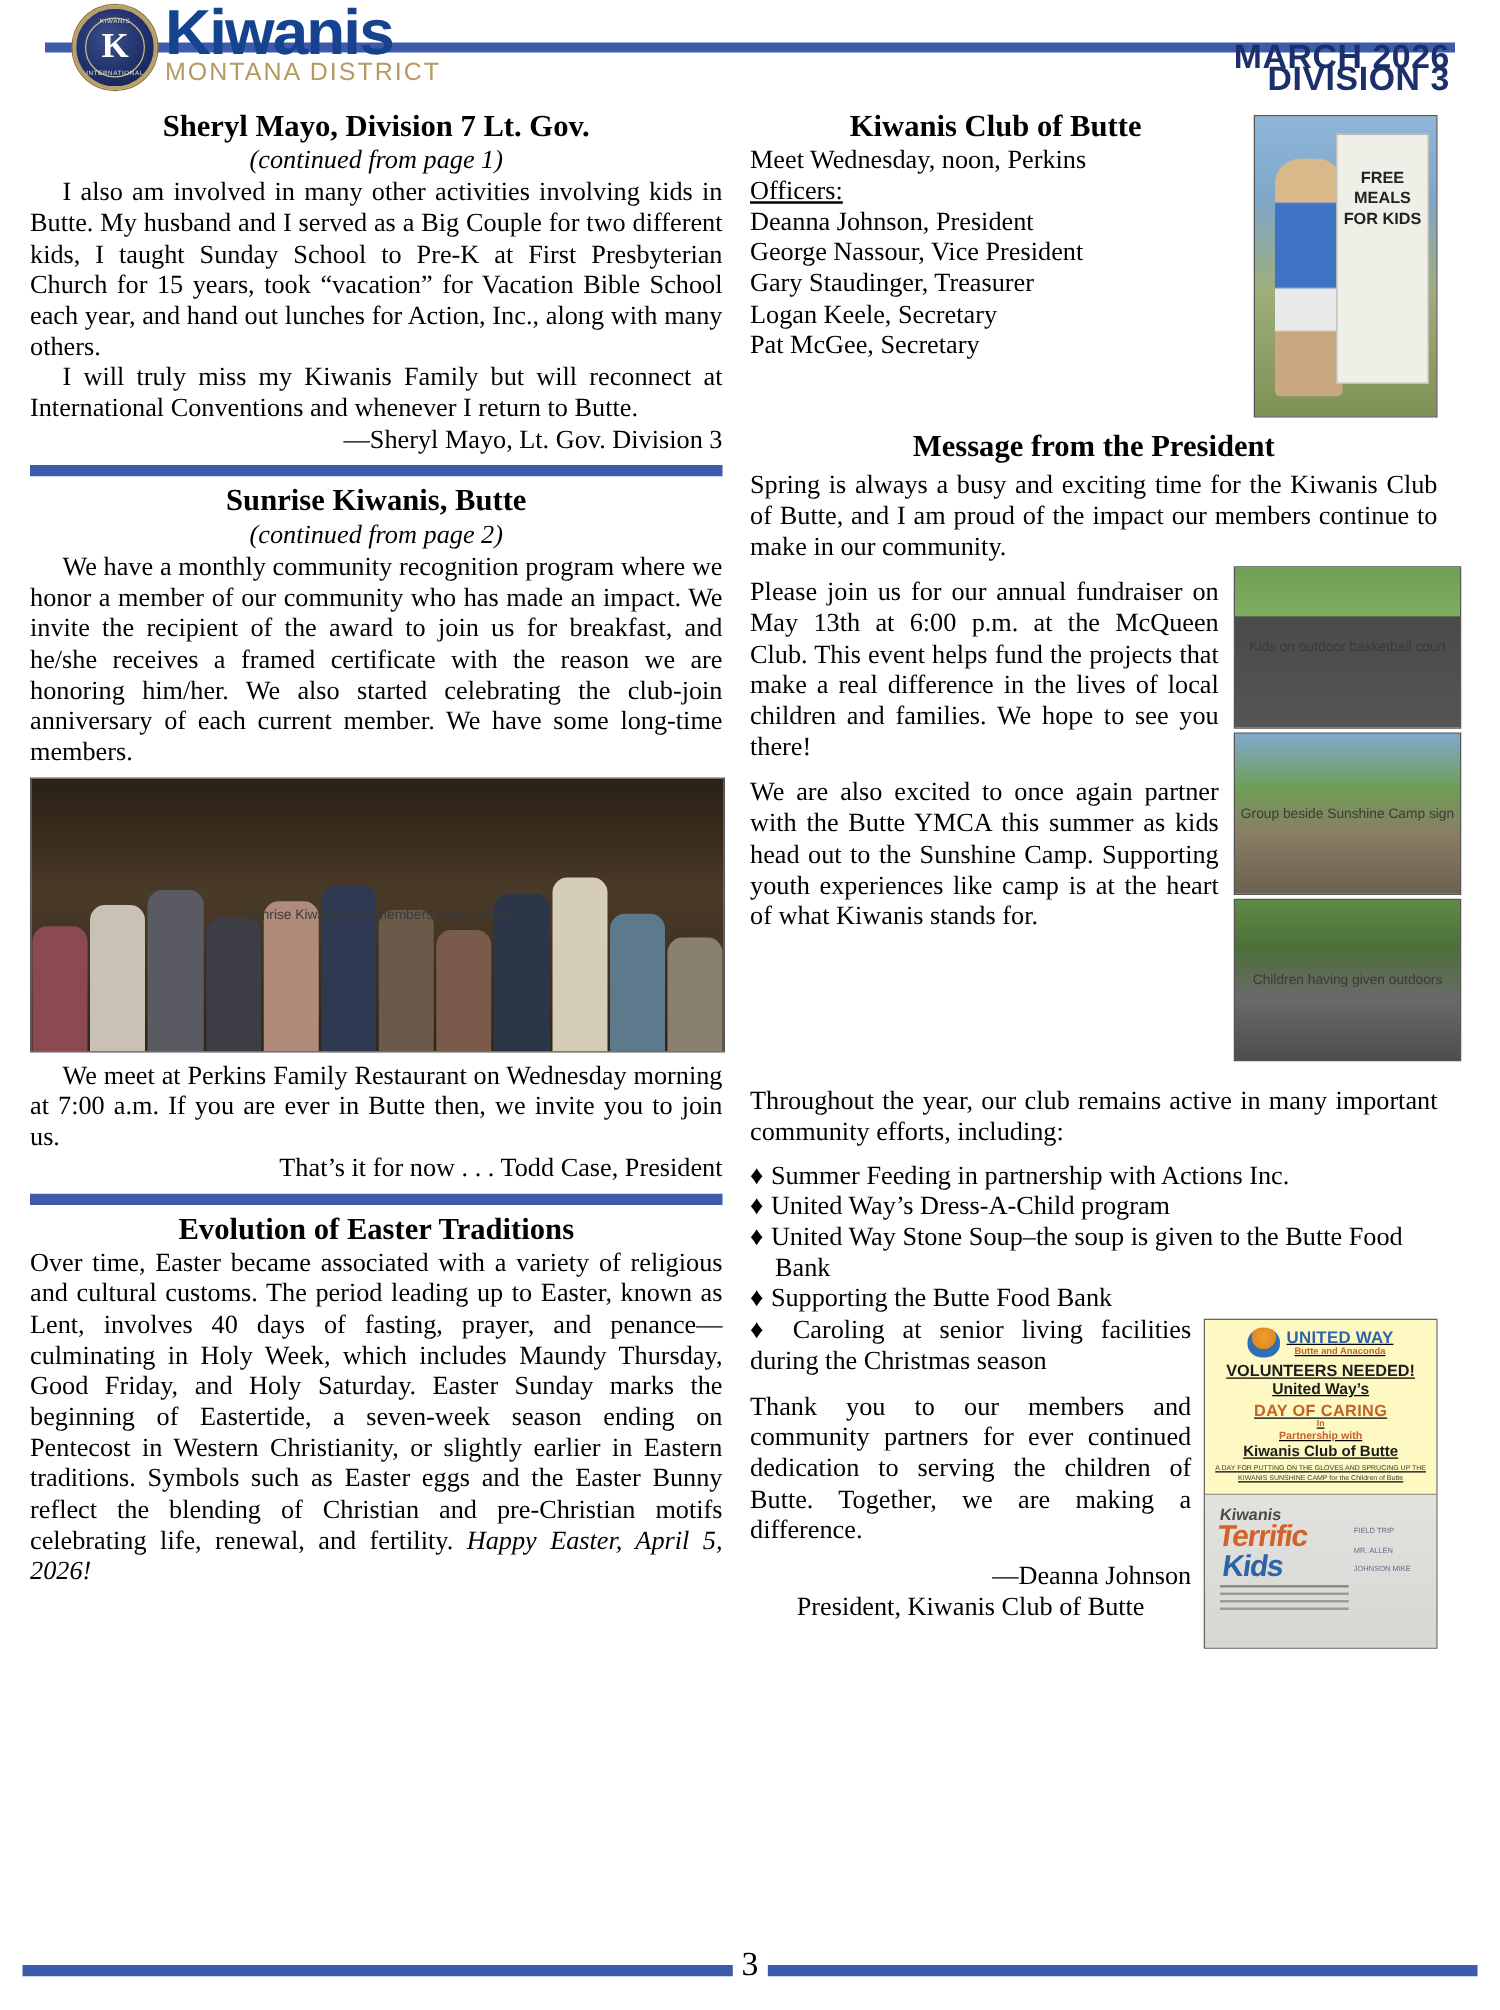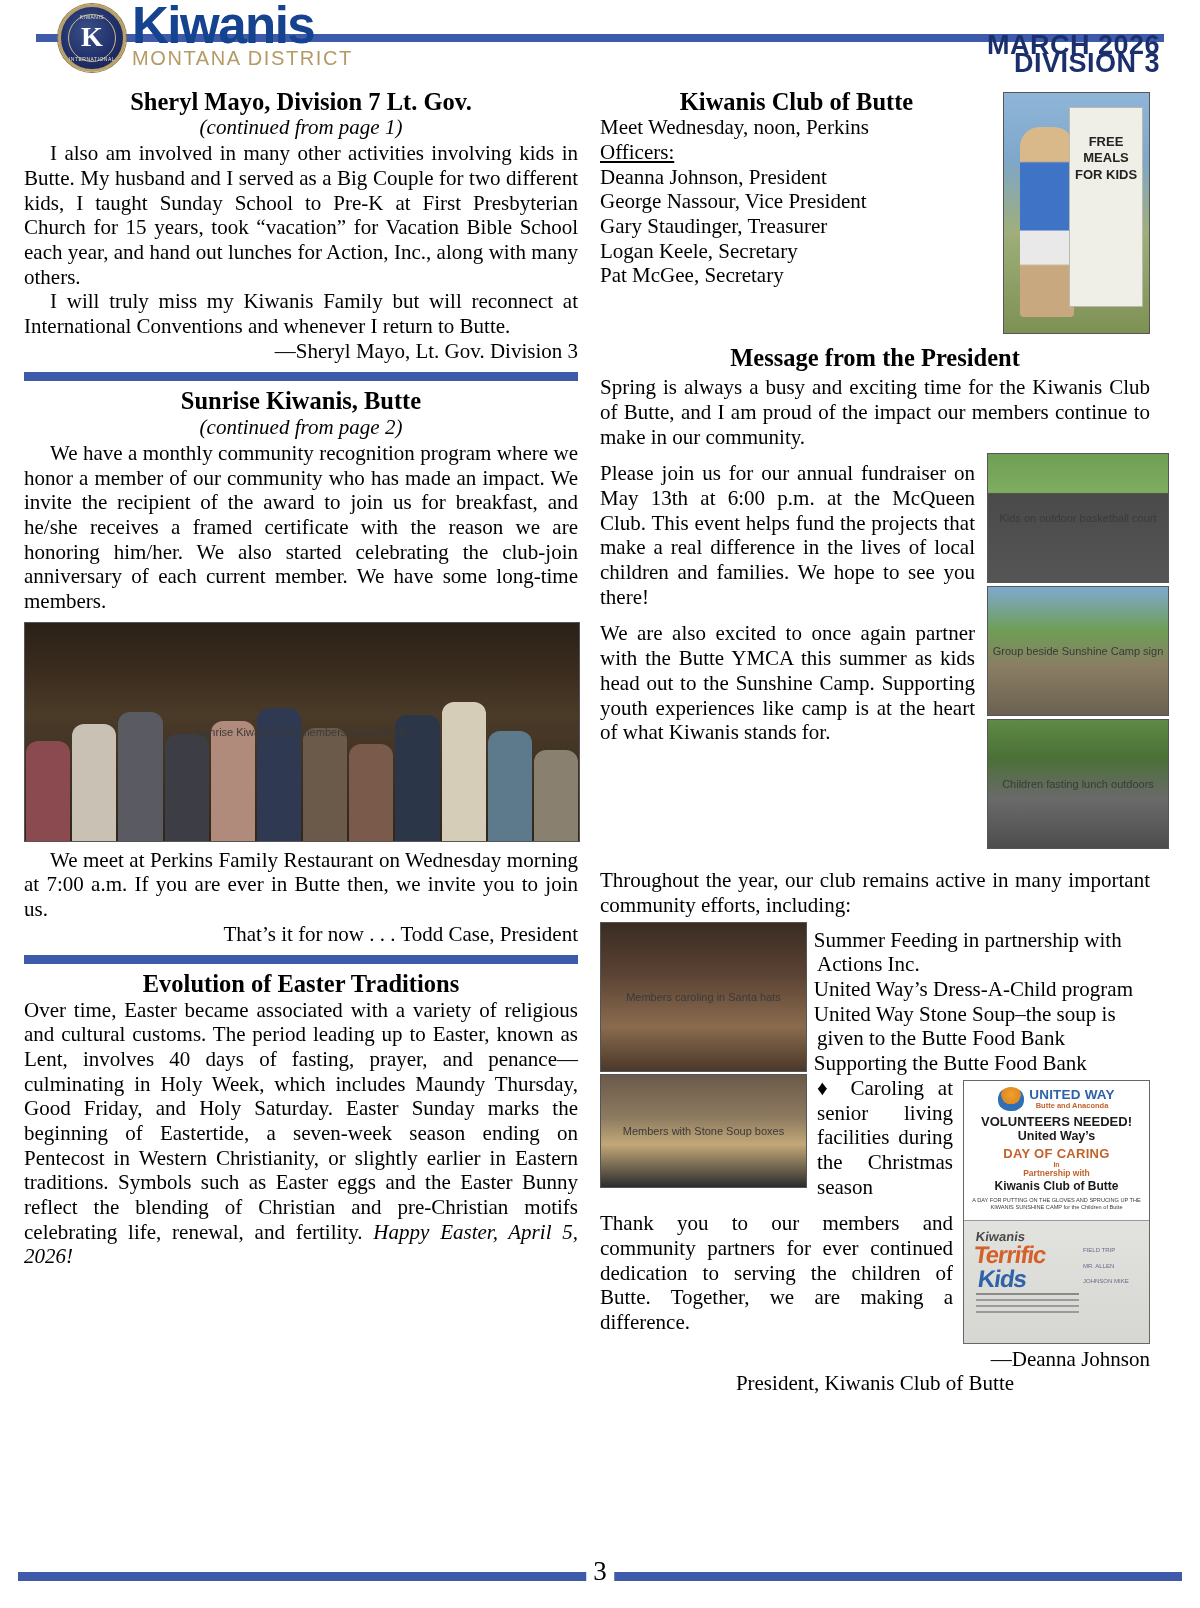--- a/index.html
+++ b/index.html
@@ -121,21 +121,22 @@
   .leftpics{float:left;width:205px;margin:4px 12px 2px 0;}
   .leftpics .photo{width:205px;margin-bottom:2px;}
   .p-carol{height:148px;background:linear-gradient(180deg,#3a2c22 0%,#5b4334 35%,#8a6b4e 70%,#4a382a 100%);}
   .p-soup{height:112px;background:linear-gradient(180deg,#6b5a4a 0%,#8d7a60 38%,#c2a878 62%,#2c2c2c 100%);}
 
   .flyer{
     float:right;width:185px;margin:4px 0 0 10px;border:1px solid #666;background:#e9e9e4;
   }
   .flyer .uw{
     padding:6px 4px 8px 4px;text-align:center;font-family:"Liberation Sans","DejaVu Sans",sans-serif;
-    background:#ffffff;
+    background:#fef9c3;
+    text-decoration:underline;
   }
   .uw-logo{display:flex;align-items:center;justify-content:center;gap:5px;margin-bottom:3px;}
   .uw-mark{
     width:26px;height:24px;border-radius:50% 50% 45% 45%;
     background:radial-gradient(circle at 50% 32%, #f0a030 0%, #e08820 46%, #2f6fb5 47%, #2f6fb5 100%);
   }
   .uw-name{font-size:13.5px;font-weight:bold;color:#2f63a8;letter-spacing:.2px;line-height:1;}
   .uw-sub{font-size:7.5px;color:#c2622a;font-weight:bold;}
   .uw-l1{font-size:13px;font-weight:bold;color:#1b1b1b;margin-top:2px;}
   .uw-l2{font-size:12.5px;font-weight:bold;color:#1b1b1b;}
@@ -261,39 +262,31 @@
       <p class="body noind" style="margin-top:4px;">Spring is always a busy and exciting time for the Kiwanis Club of Butte, and I am proud of the impact our members continue to make in our community.</p>
 
       <div class="stack">
         <div class="photo p-court">
           <div class="cap">Kids on outdoor basketball court</div>
         </div>
         <div class="photo p-group2">
           <div class="cap">Group beside Sunshine Camp sign</div>
         </div>
         <div class="photo p-picnic">
-          <div class="cap">Children fasting lunch outdoors</div>
+          <div class="cap">Children having given outdoors</div>
         </div>
       </div>
 
       <p class="body noind" style="margin-top:12px;">Please join us for our annual fundraiser on May 13th at 6:00 p.m. at the McQueen Club. This event helps fund the projects that make a real difference in the lives of local children and families. We hope to see you there!</p>
       <p class="body noind" style="margin-top:12px;">We are also excited to once again partner with the Butte YMCA this summer as kids head out to the Sunshine Camp. Supporting youth experiences like camp is at the heart of what Kiwanis stands for.</p>
 
       <div class="clear"></div>
 
       <p class="body noind" style="margin-top:12px;">Throughout the year, our club remains active in many important community efforts, including:</p>
 
-      <div class="leftpics">
-        <div class="photo p-carol">
-          <div class="cap">Members caroling in Santa hats</div>
-        </div>
-        <div class="photo p-soup">
-          <div class="cap">Members with Stone Soup boxes</div>
-        </div>
-      </div>
 
       <ul class="bullets" style="margin-top:10px;">
         <li><span class="dia">♦</span><span>Summer Feeding in partnership with Actions Inc.</span></li>
         <li><span class="dia">♦</span><span>United Way’s Dress-A-Child program</span></li>
         <li><span class="dia">♦</span><span>United Way Stone Soup–the soup is given to the Butte Food Bank</span></li>
         <li><span class="dia">♦</span><span>Supporting the Butte Food Bank</span></li>
       </ul>
 
       <div class="flyer">
         <div class="uw">

